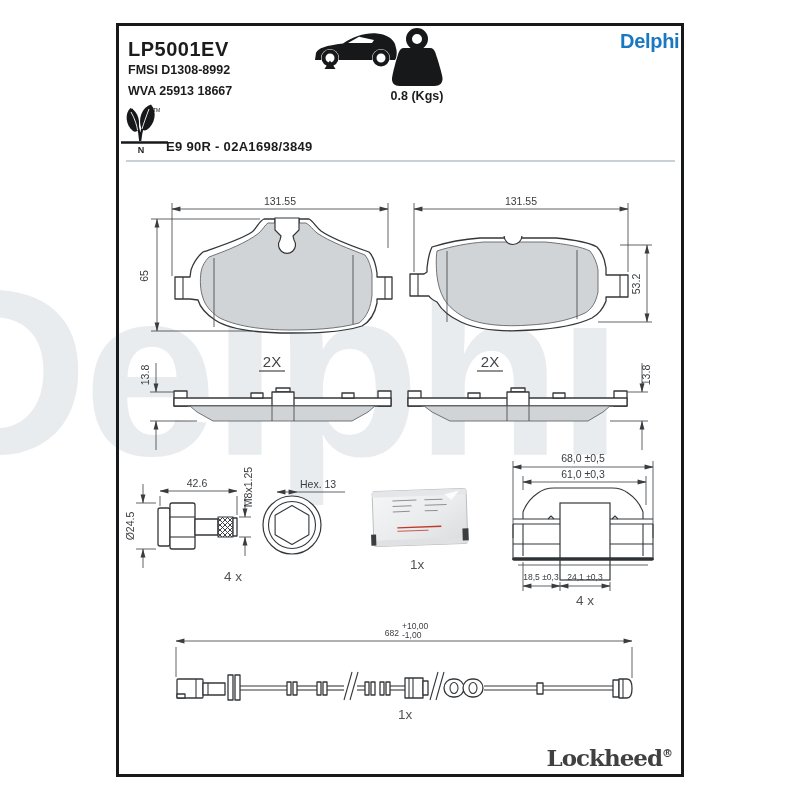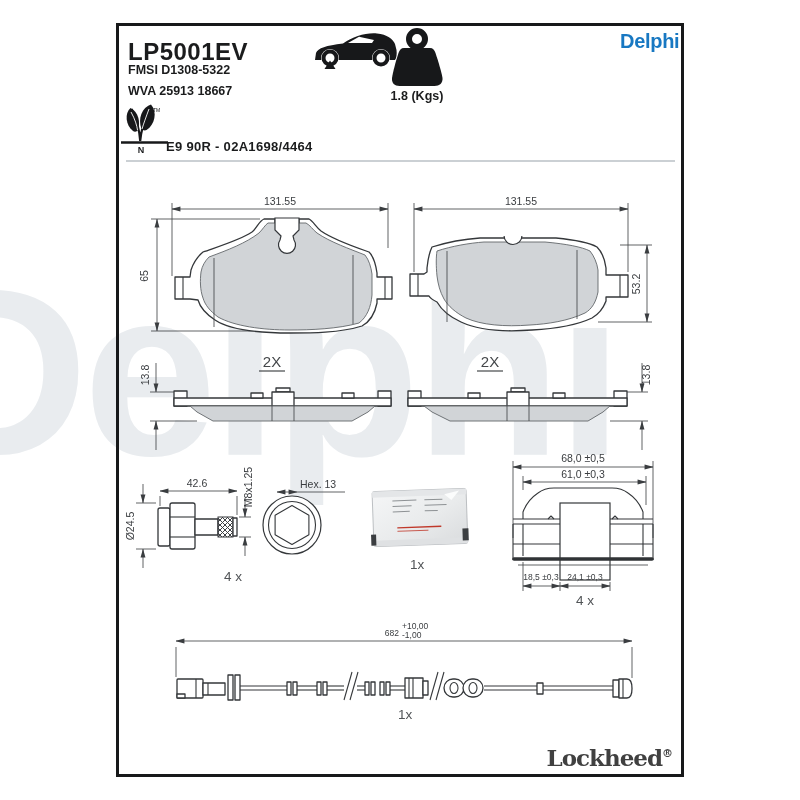--- a/index.html
+++ b/index.html
@@ -7,21 +7,21 @@
        font-family:"Liberation Sans", sans-serif;color:#1b1c1d;}
   #watermark{position:absolute;left:-85px;top:252px;z-index:0;
        font-size:240px;font-weight:bold;letter-spacing:-5px;line-height:1;
        color:#e9ecef;user-select:none;white-space:nowrap;}
   #frame{position:absolute;left:116px;top:23px;width:568px;height:754px;
        border:3px solid #17181a;box-sizing:border-box;z-index:2;}
   #divider{position:absolute;left:126px;top:160px;width:549px;height:2px;
        background:#cbd0d4;z-index:2;}
   svg.draw{position:absolute;left:0;top:0;z-index:1;}
   .hdr{position:absolute;z-index:3;}
-  #part-number{left:128px;top:38px;font-size:24px;font-weight:bold;letter-spacing:.5px;}
+  #part-number{left:128px;top:38px;font-size:20px;font-weight:bold;letter-spacing:.5px;}
   #fmsi{left:128px;top:63px;font-size:12.5px;font-weight:bold;}
   #wva{left:128px;top:84px;font-size:12.5px;font-weight:bold;}
   #brand{left:620px;top:30px;font-size:20px;font-weight:bold;color:#1878c2;letter-spacing:-.3px;}
   #weight-label{left:377px;top:89px;width:80px;text-align:center;font-size:12.5px;font-weight:bold;}
   #approval{left:166px;top:139px;font-size:13px;font-weight:bold;letter-spacing:.3px;}
   #lockheed{position:absolute;right:128px;top:744px;z-index:3;
        font-family:"DejaVu Serif", serif;font-weight:bold;font-size:23px;
        letter-spacing:-1px;color:#404040;}
   #lockheed sup{font-size:11px;}
   
@@ -295,22 +295,22 @@
     <ellipse class="ln" cx="473" cy="688" rx="4" ry="5.5"></ellipse>
     <rect class="ol" x="537" y="683" width="6" height="11"></rect>
     <rect class="ol" x="613" y="680" width="6" height="17"></rect>
     <path class="ol" d="M619,679 L627,679 C630,679 632,682 632,688.5 C632,695 630,698 627,698 L619,698 Z"></path>
     <line class="ln" x1="623" y1="679" x2="623" y2="698"></line>
     <text class="q" x="398" y="719">1x</text>
   </g>
 </svg>
 
 <div class="hdr" id="part-number">LP5001EV</div>
-<div class="hdr" id="fmsi">FMSI D1308-5322</div>
+<div class="hdr" id="fmsi">FMSI D1308-8992</div>
 <div class="hdr" id="wva">WVA 25913 18667</div>
 <div class="hdr" id="brand">Delphi</div>
-<div class="hdr" id="weight-label">1.8 (Kgs)</div>
-<div class="hdr" id="approval">E9 90R - 02A1698/4464</div>
+<div class="hdr" id="weight-label">0.8 (Kgs)</div>
+<div class="hdr" id="approval">E9 90R - 02A1698/3849</div>
 
 <div id="divider"></div>
 <div id="frame"></div>
 
 <div id="lockheed"><span>Lockheed</span><sup>®</sup></div>
 
 </body></html>

